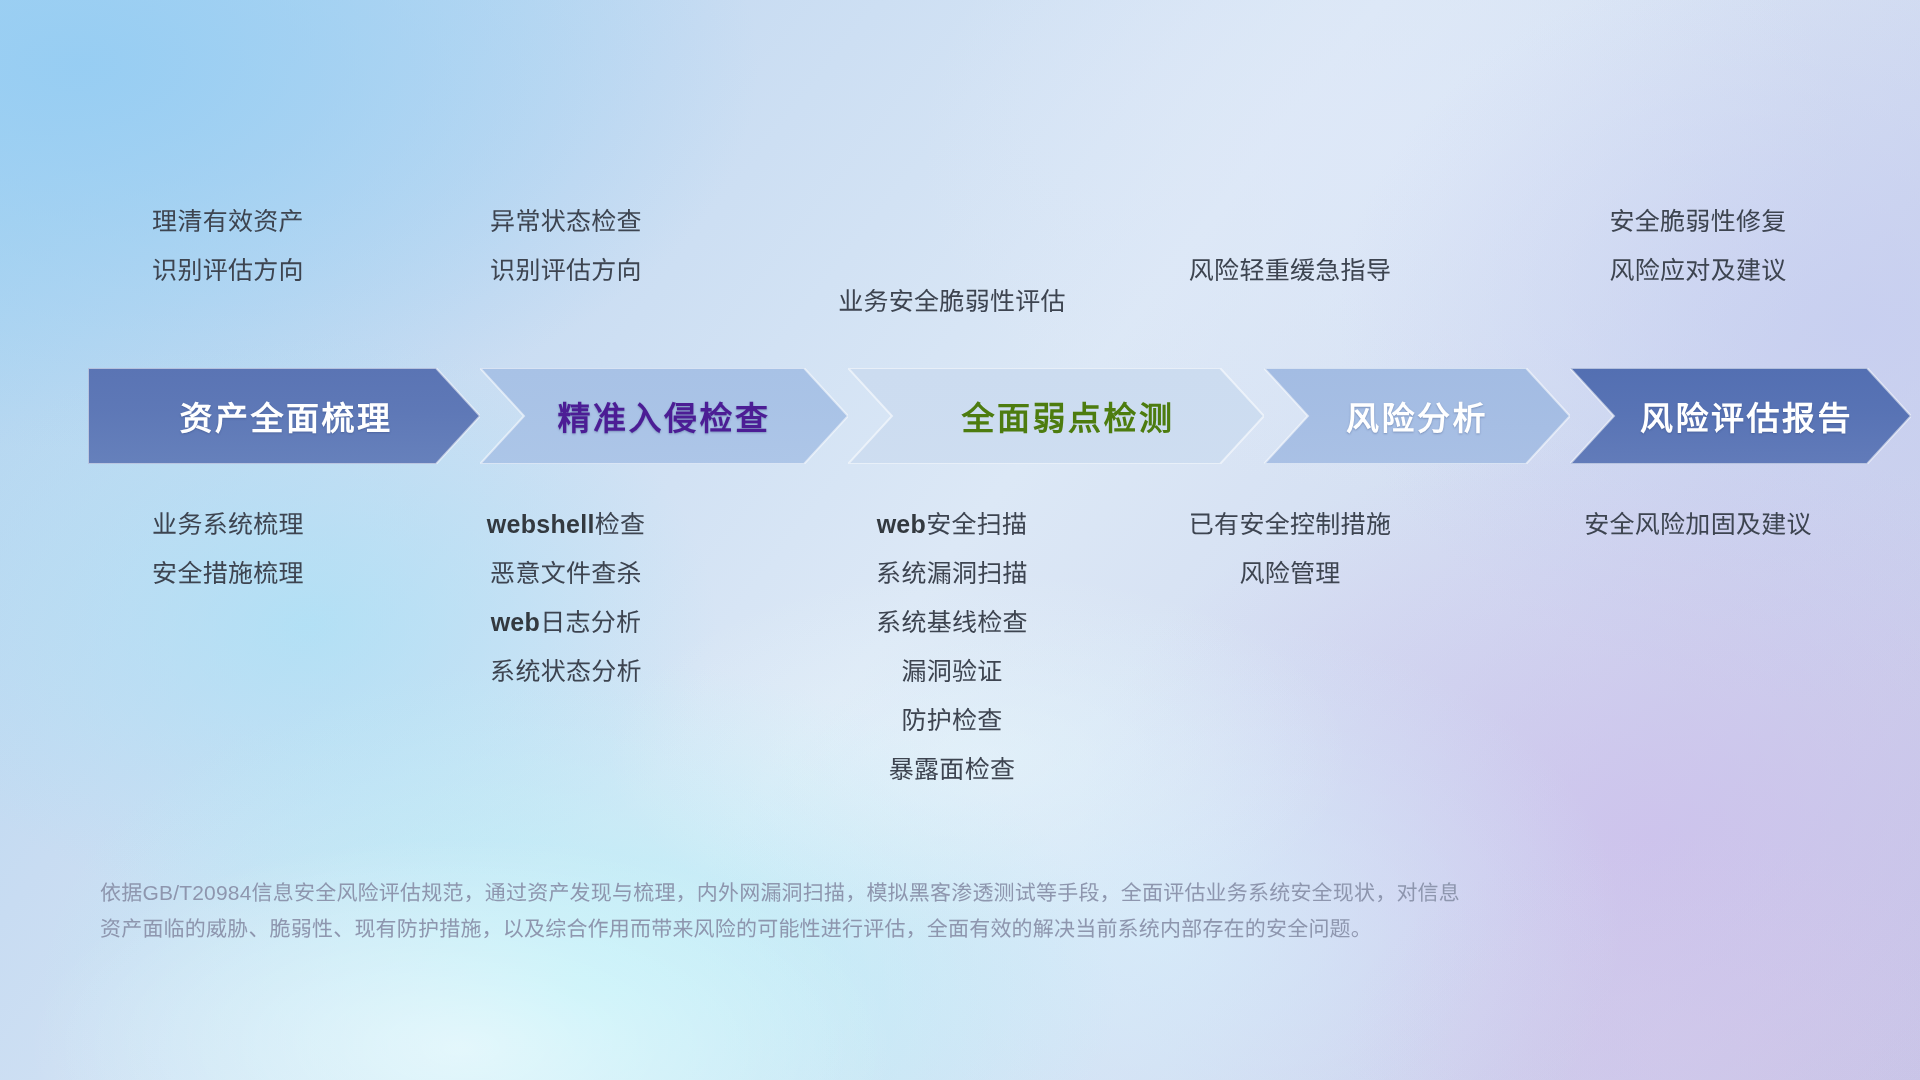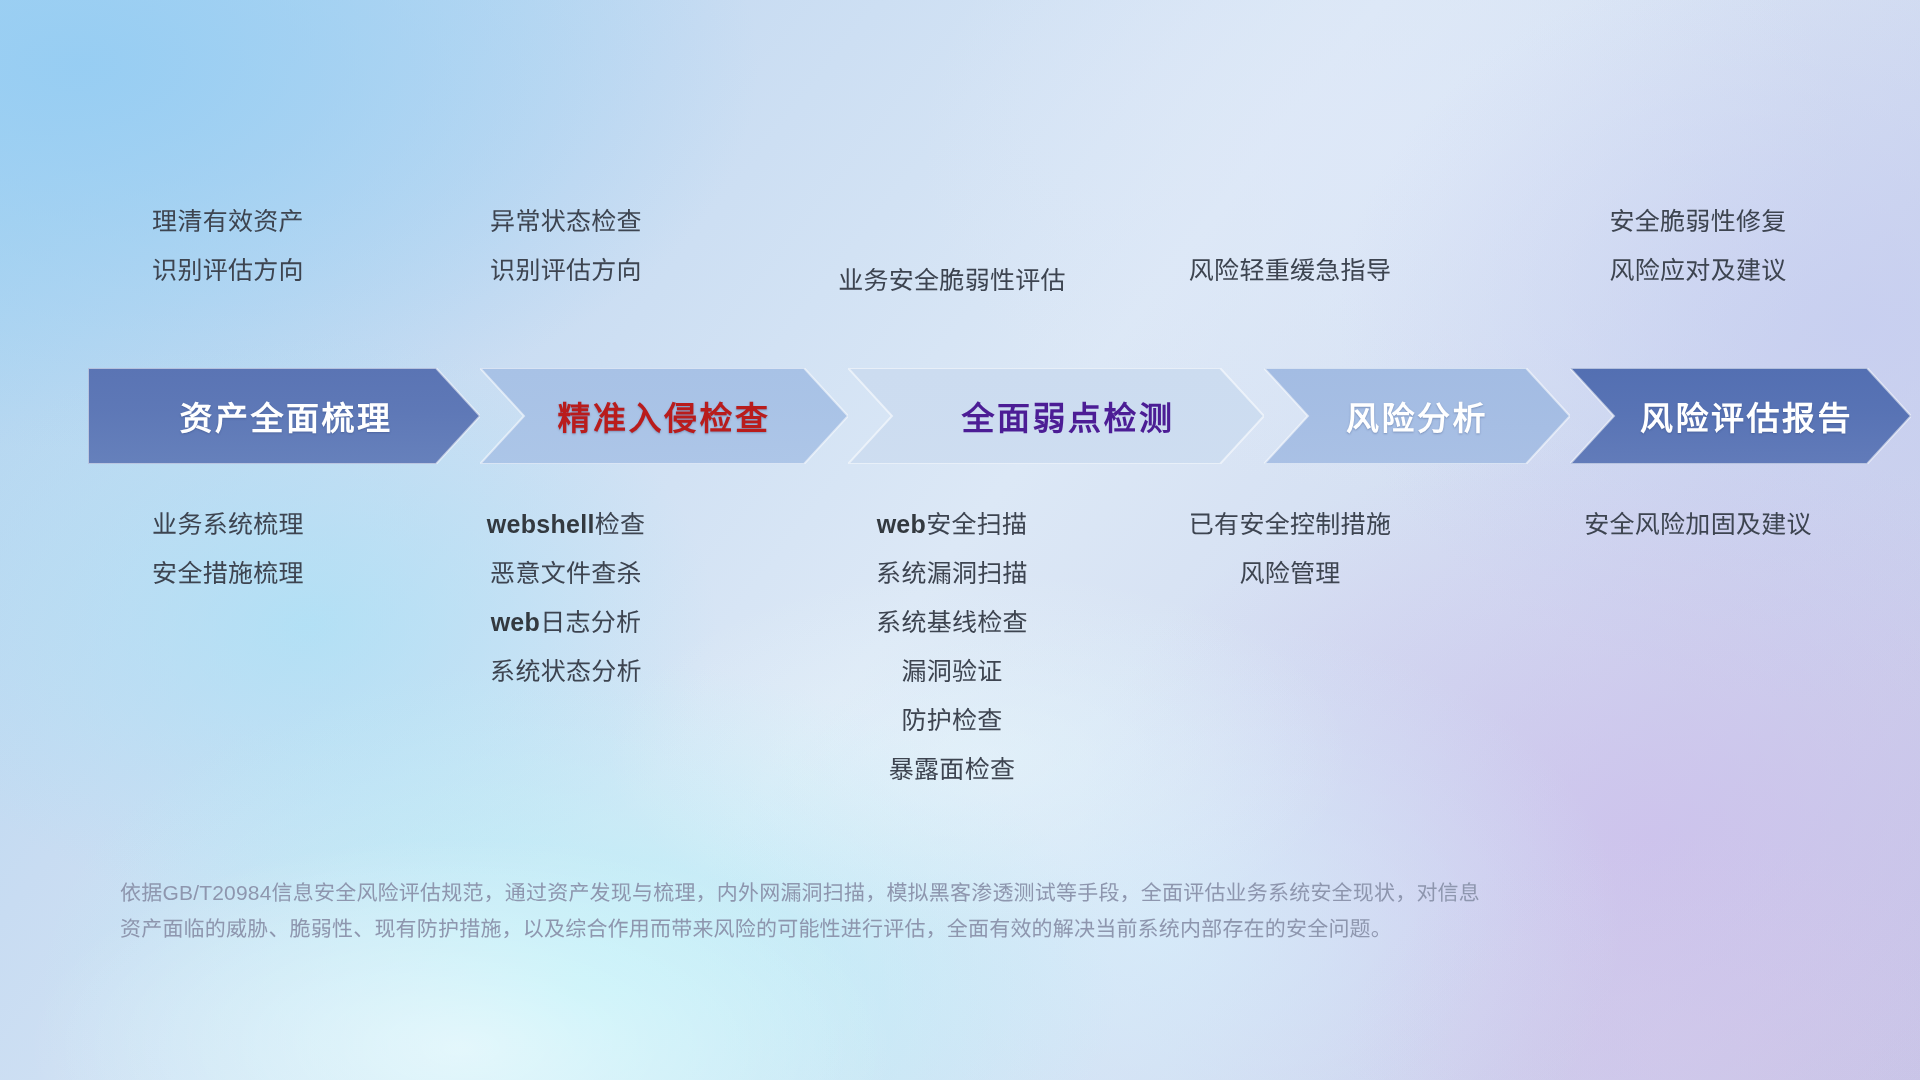--- a/index.html
+++ b/index.html
@@ -101,41 +101,40 @@
   
   #note {
     position: absolute;
     left: 100px;
     top: 875px;
     width: 1510px;
     color: #8e96ae;
     font-size: 21px;
     line-height: 36px;
     letter-spacing: 0.2px;
-    margin-left: 20px;
   }
   #note .nline { display: block; }
 </style>
 </head>
 <body>
 
 <div id="backdrop"></div>
 
 <div id="stage">
 
   <div id="top-columns">
       <div class="col-text top-col" style="left: -72px; width: 600px; bottom: 785px;">
         <span class="line">理清有效资产</span>
         <span class="line">识别评估方向</span>
       </div>
       <div class="col-text top-col" style="left: 266px; width: 600px; bottom: 785px;">
         <span class="line">异常状态检查</span>
         <span class="line">识别评估方向</span>
       </div>
-      <div class="col-text top-col" style="left: 652px; width: 600px; bottom: 775px;">
+      <div class="col-text top-col" style="left: 652px; width: 600px; bottom: 754px;">
         <span class="line">业务安全脆弱性评估</span>
       </div>
       <div class="col-text top-col" style="left: 990px; width: 600px; bottom: 785px;">
         <span class="line">风险轻重缓急指导</span>
       </div>
       <div class="col-text top-col" style="left: 1398px; width: 600px; bottom: 785px;">
         <span class="line">安全脆弱性修复</span>
         <span class="line">风险应对及建议</span>
       </div>
     </div>
@@ -162,36 +161,36 @@
             <defs>
               <linearGradient id="gr1" x1="0" y1="0" x2="0" y2="1">
                 <stop offset="0%" stop-color="#a8c2e6" stop-opacity="1"></stop>
                 <stop offset="45%" stop-color="#a8c2e6" stop-opacity="0.96"></stop>
                 <stop offset="100%" stop-color="#a8c2e6" stop-opacity="0.88"></stop>
               </linearGradient>
             </defs>
             <polygon points="0,0 324,0 368,48 324,96 0,96 44,48" fill="url(#gr1)" stroke="rgba(255,255,255,0.55)" stroke-width="2"></polygon>
           </svg>
         </div>
-        <span class="cap" style="color: #b91c1c; text-shadow: rgba(40, 60, 110, 0.35) 0px 1px 2px; transform: translateX(0px);">精准入侵检查</span>
+        <span class="cap" style="color: #4c1d95; text-shadow: rgba(40, 60, 110, 0.35) 0px 1px 2px; transform: translateX(0px);">精准入侵检查</span>
       </div>
       <div class="chev" style="left: 760px; width: 416px;">
         <div class="shape">
           <svg viewBox="0 0 416 96" preserveAspectRatio="none">
             <defs>
               <linearGradient id="gr2" x1="0" y1="0" x2="0" y2="1">
                 <stop offset="0%" stop-color="#ccdcf0" stop-opacity="1"></stop>
                 <stop offset="45%" stop-color="#ccdcf0" stop-opacity="0.96"></stop>
                 <stop offset="100%" stop-color="#ccdcf0" stop-opacity="0.88"></stop>
               </linearGradient>
             </defs>
             <polygon points="0,0 372,0 416,48 372,96 0,96 44,48" fill="url(#gr2)" stroke="rgba(255,255,255,0.55)" stroke-width="2"></polygon>
           </svg>
         </div>
-        <span class="cap" style="color: #4c1d95; transform: translateX(0px); margin-left: 24px;">全面弱点检测</span>
+        <span class="cap" style="color: #4d7c0f; transform: translateX(0px); margin-left: 24px;">全面弱点检测</span>
       </div>
       <div class="chev" style="left: 1176px; width: 306px;">
         <div class="shape">
           <svg viewBox="0 0 306 96" preserveAspectRatio="none">
             <defs>
               <linearGradient id="gr3" x1="0" y1="0" x2="0" y2="1">
                 <stop offset="0%" stop-color="#a3bce3" stop-opacity="1"></stop>
                 <stop offset="45%" stop-color="#a3bce3" stop-opacity="0.96"></stop>
                 <stop offset="100%" stop-color="#a3bce3" stop-opacity="0.88"></stop>
               </linearGradient>

